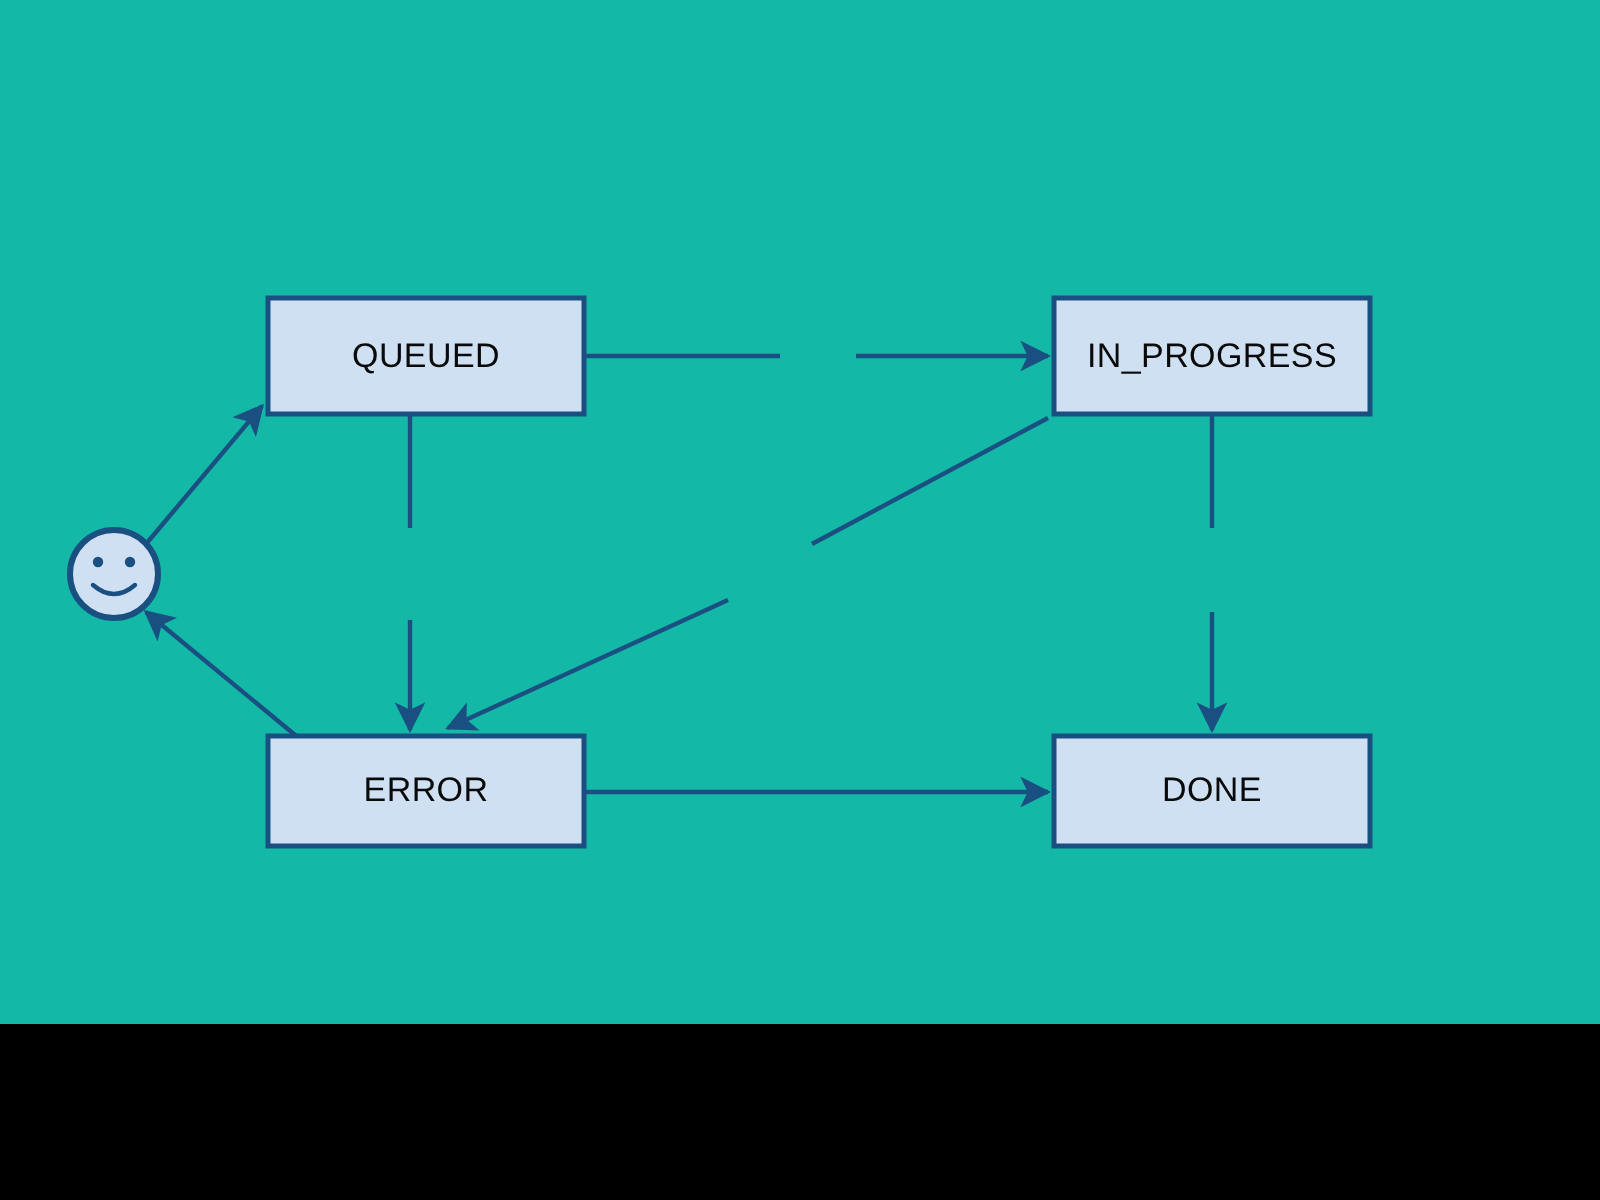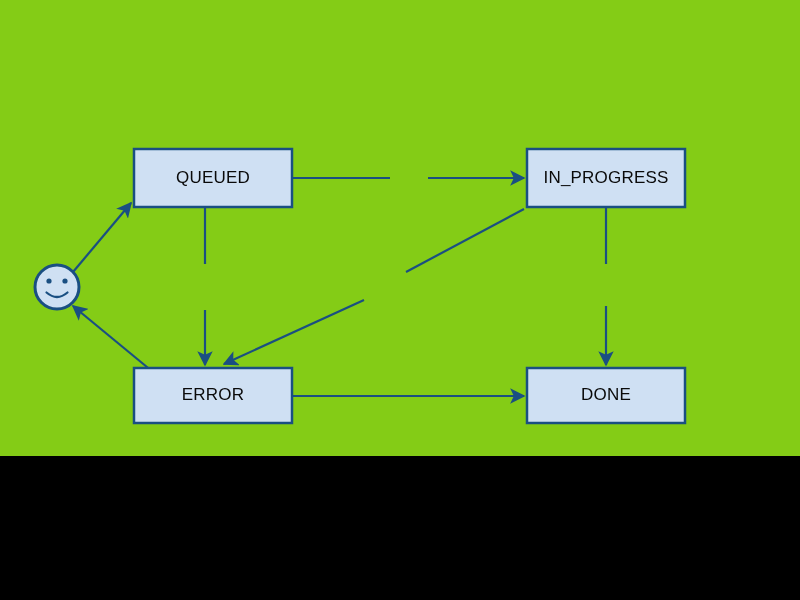--- a/index.html
+++ b/index.html
@@ -10,22 +10,22 @@
   }
   body {
     width: 800px;
     height: 600px;
     overflow: hidden;
     font-family: "Liberation Sans", sans-serif;
   }
   #diagram-canvas {
     position: relative;
     width: 800px;
-    height: 456px;
-    background: #84cc16;
+    height: 512px;
+    background: #14b8a6;
   }
   #diagram-svg {
     position: absolute;
     left: 0;
     top: 0;
     width: 800px;
     height: 600px;
     display: block;
   }
   .node-box {

